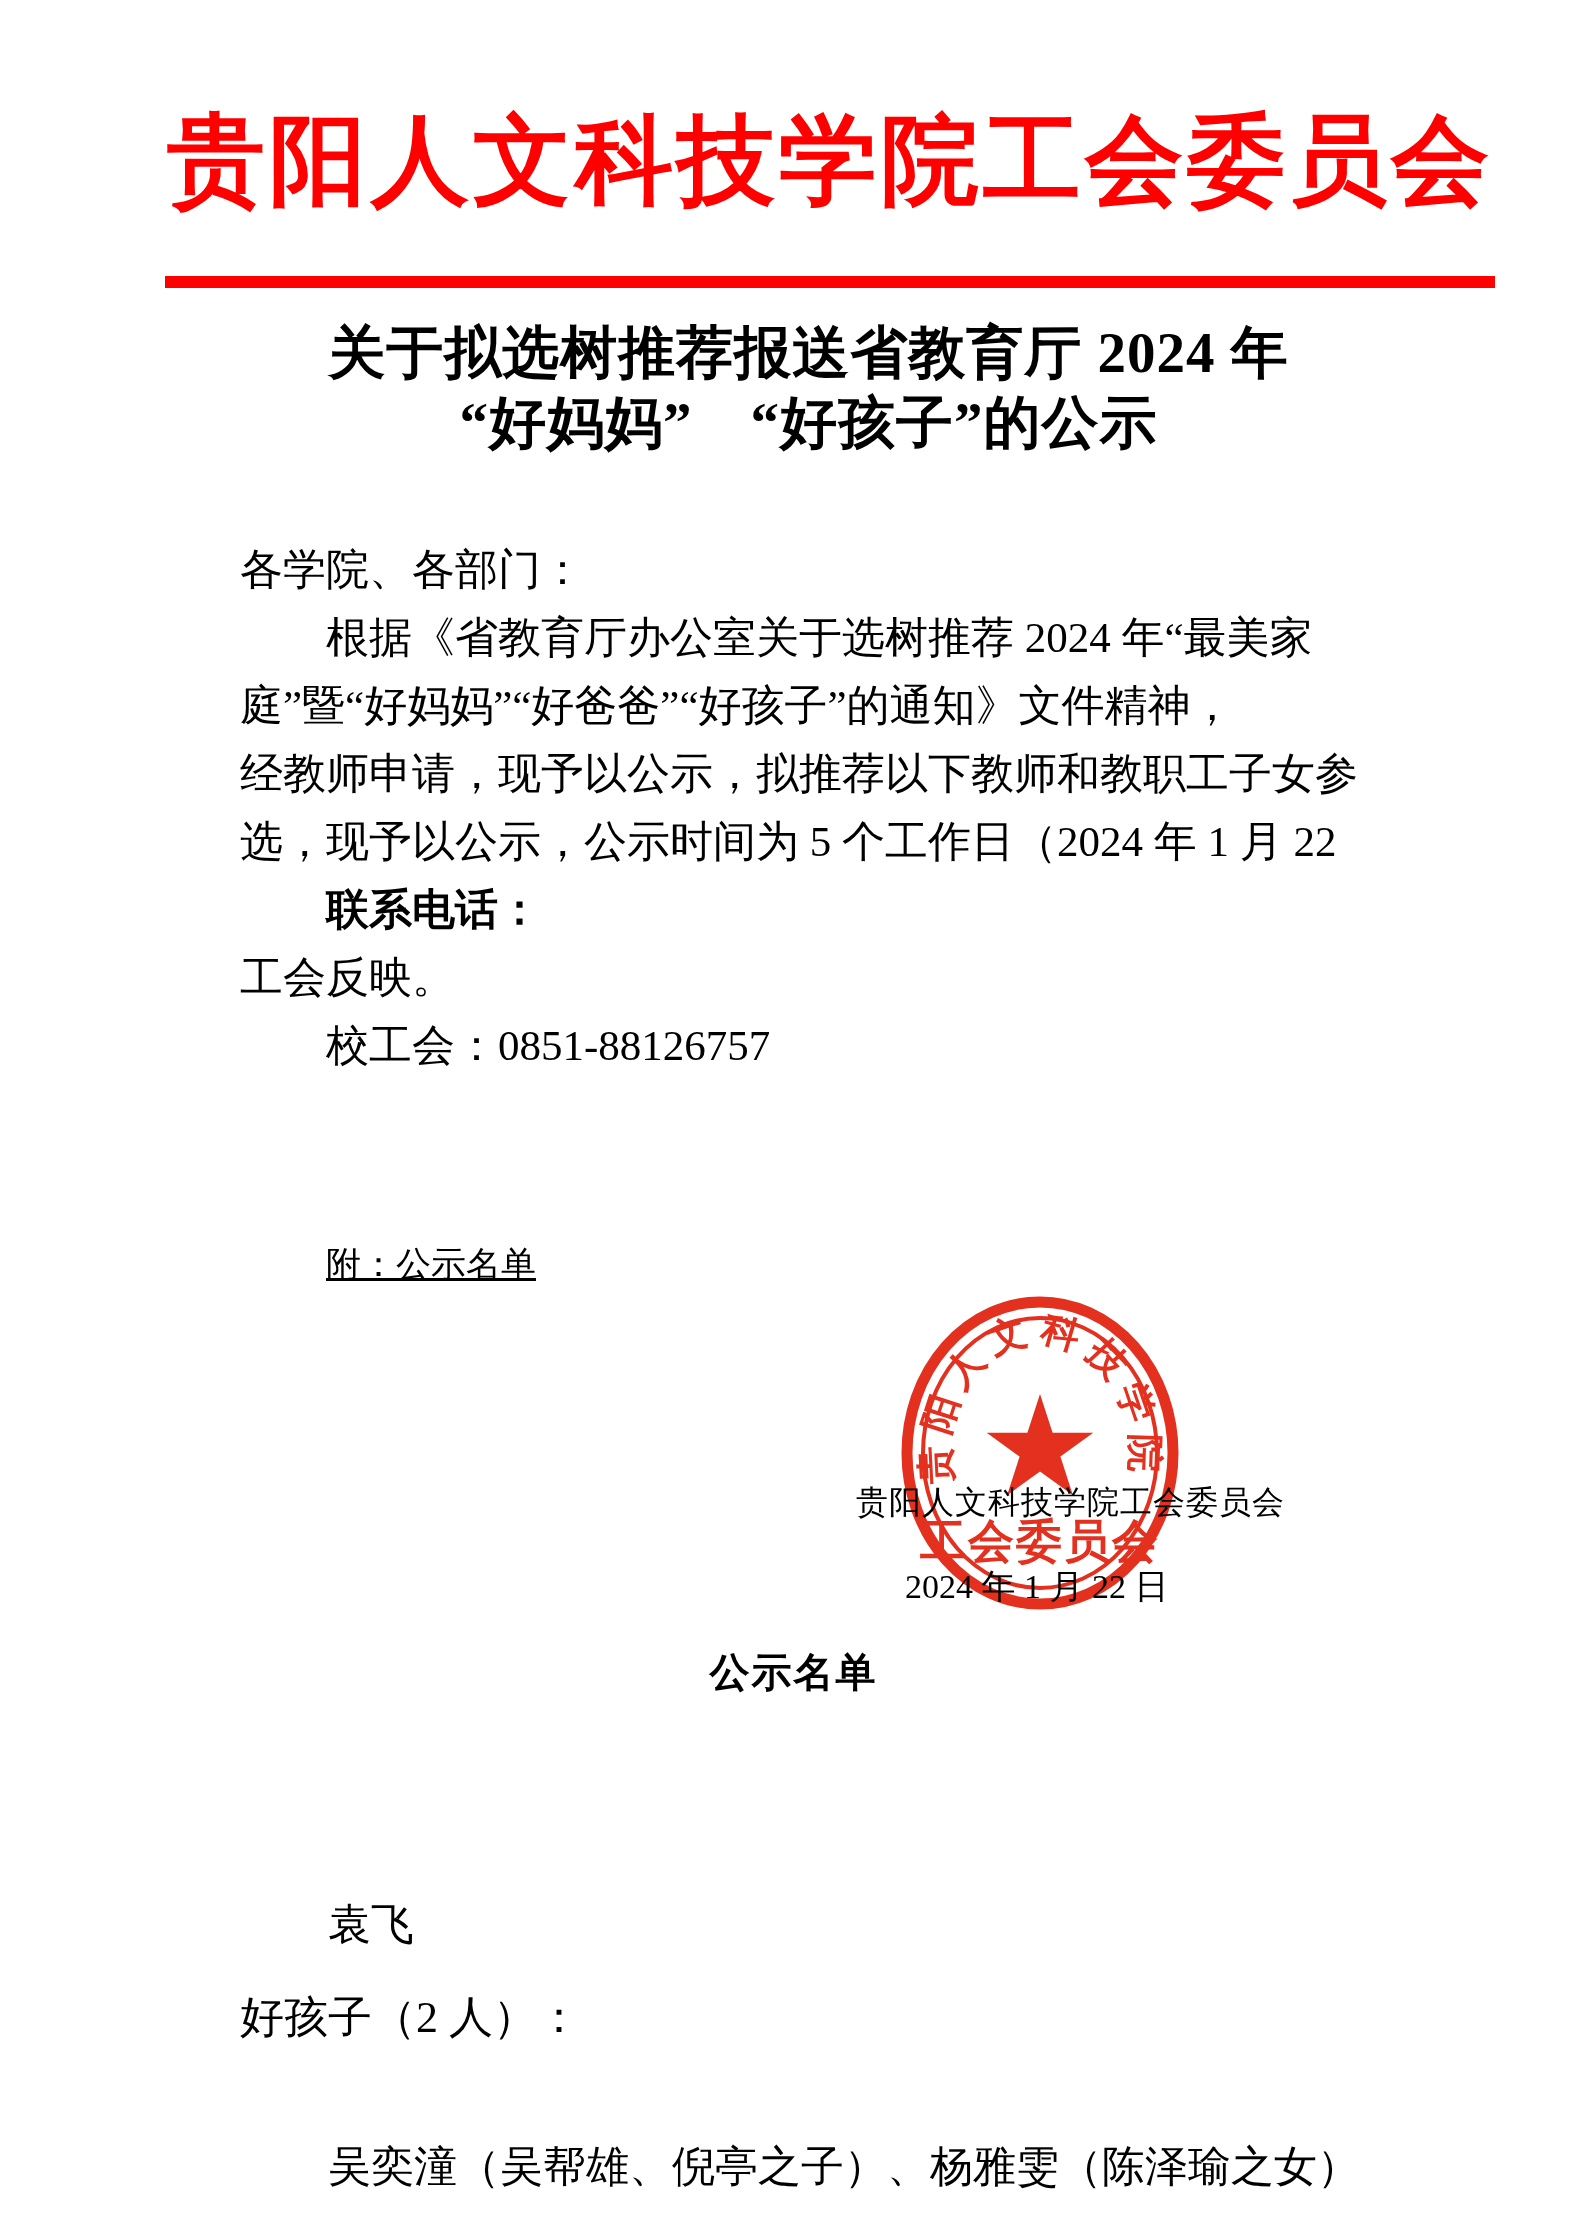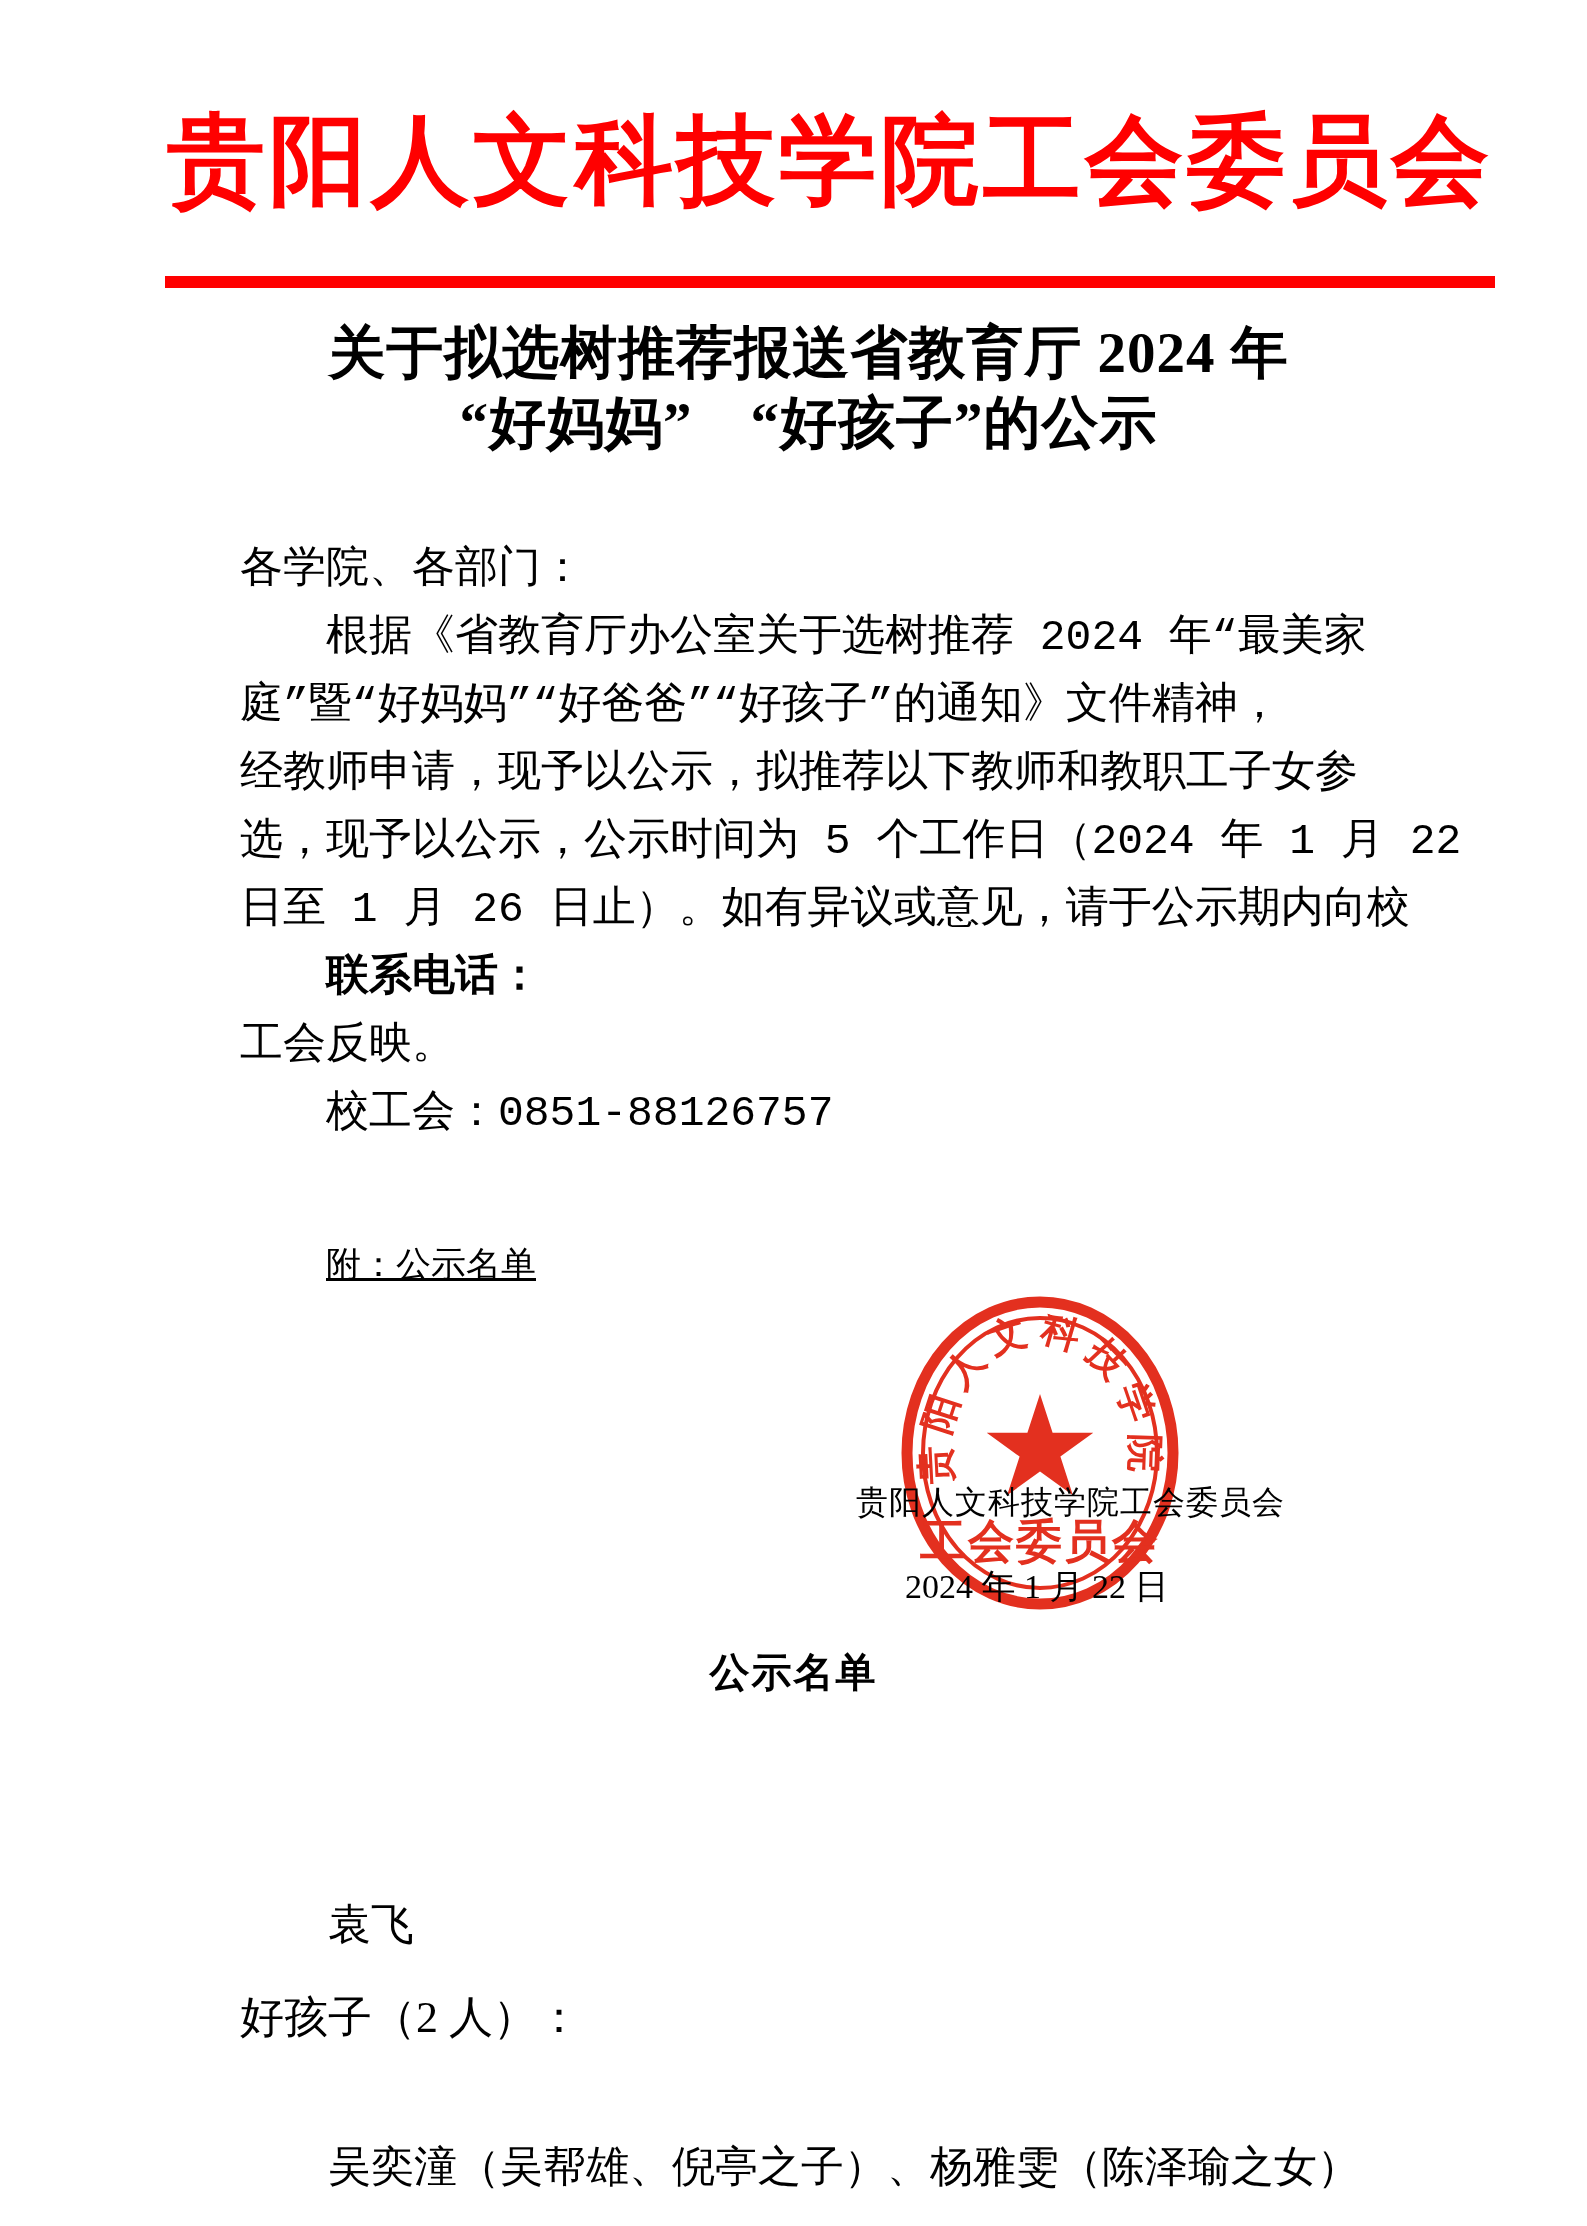--- a/index.html
+++ b/index.html
@@ -32,21 +32,21 @@
     text-align:center;font-weight:bold;
     font-size:57px;line-height:70px;
     letter-spacing:1px;
     padding-left:15px;
   }
   
   .body-block{
     position:absolute;top:536px;left:240px;width:1120px;
     font-size:43px;
   }
-  .bline{height:68px;line-height:68px;white-space:nowrap;font-family:Liberation Mono, monospace;}
+  .bline{height:68px;line-height:68px;white-space:nowrap;}
   .indent{padding-left:86px;}
   .bold{font-weight:bold;}
   .attachment{
     position:absolute;top:1240px;left:326px;
     font-size:35px;line-height:50px;white-space:nowrap;text-decoration:underline;
   }
   
   .seal{
     position:absolute;top:1295px;left:900px;width:280px;height:316px;
   }
@@ -82,21 +82,20 @@
     <div>关于拟选树推荐报送省教育厅 2024 年</div>
     <div>“好妈妈”　“好孩子”的公示</div>
   </div>
 
   <div class="body-block">
     <div class="bline">各学院、各部门：</div>
     <div class="bline indent">根据《省教育厅办公室关于选树推荐 2024 年“最美家</div>
     <div class="bline">庭”暨“好妈妈”“好爸爸”“好孩子”的通知》文件精神，</div>
     <div class="bline">经教师申请，现予以公示，拟推荐以下教师和教职工子女参</div>
     <div class="bline">选，现予以公示，公示时间为 5 个工作日（2024 年 1 月 22</div>
-    <div class="bline">日至 1 月 26 日止）。如有异议或意见，请于公示期内向校</div>
     <div class="bline indent bold">联系电话：</div>
     <div class="bline">工会反映。</div>
     <div class="bline indent">校工会：0851-88126757</div>
   </div>
 
   <div class="attachment">附：公示名单</div>
 
   <svg class="seal" viewBox="0 0 280 316" xmlns="http://www.w3.org/2000/svg">
     <ellipse cx="140" cy="158" rx="133" ry="151" fill="none" stroke="#e3301f" stroke-width="11"></ellipse>
     <ellipse cx="140" cy="158" rx="117" ry="135" fill="none" stroke="#e3301f" stroke-width="4"></ellipse>

